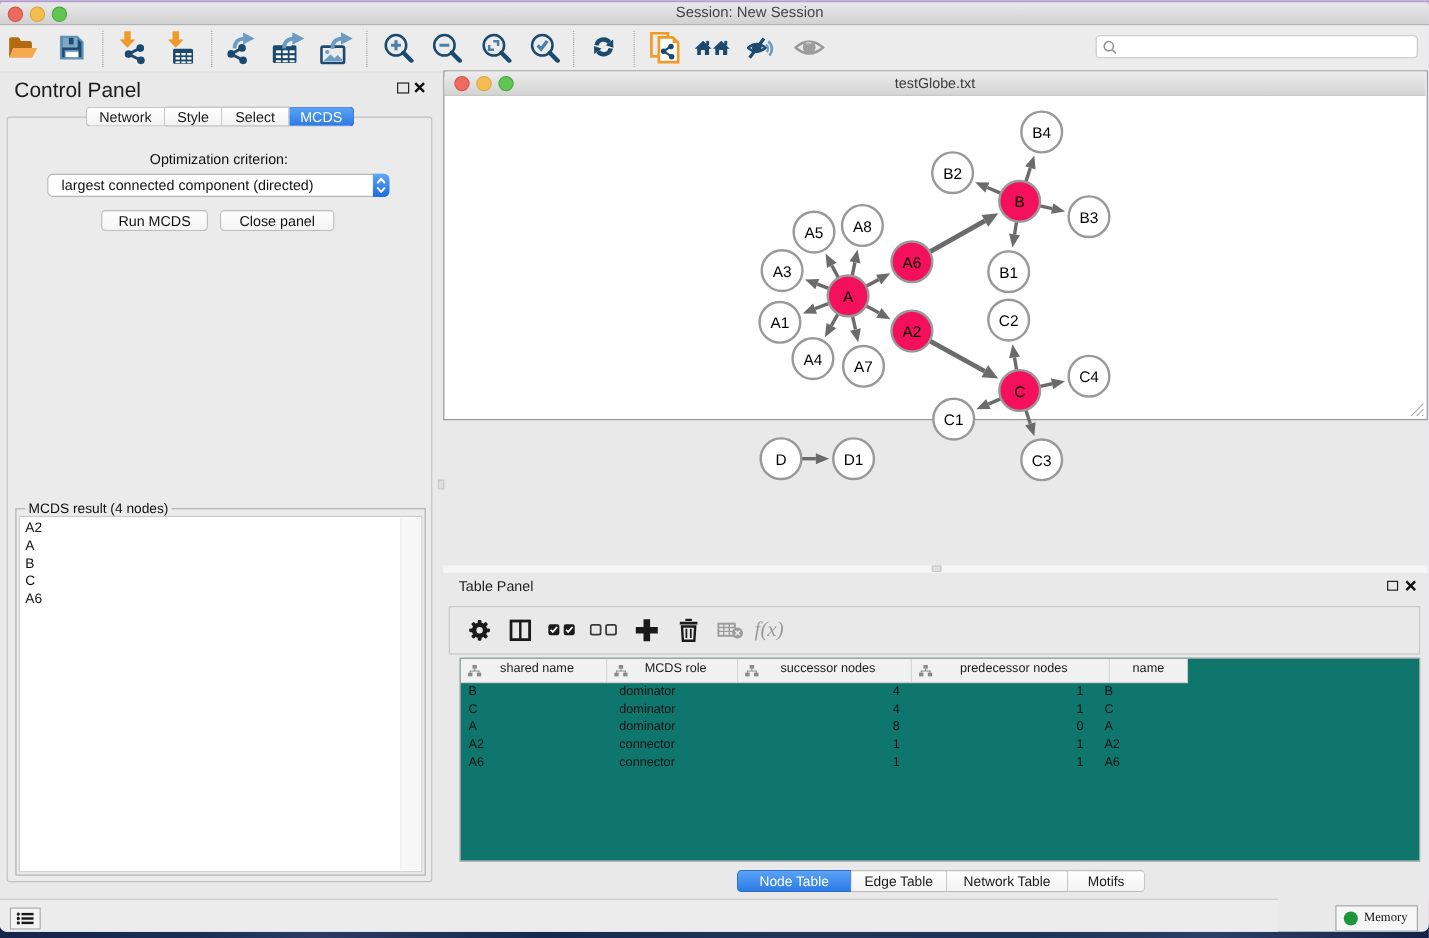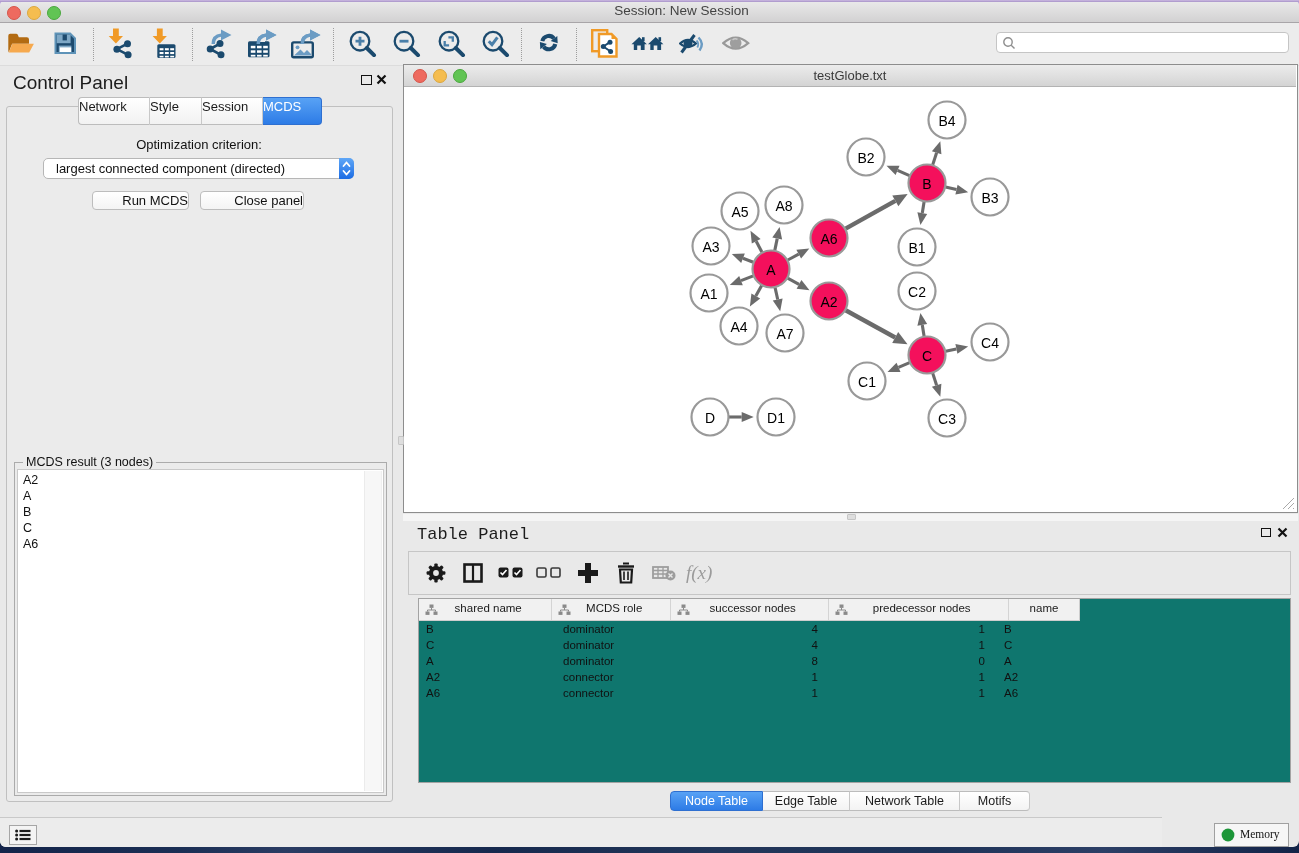--- a/index.html
+++ b/index.html
@@ -23,47 +23,47 @@
 #searchbox{position:absolute;left:996px;top:9px;width:291px;height:19px;background:#fff;
  border:1px solid #c5c5c5;border-radius:4px;}
 #content{position:absolute;left:0;top:66px;width:1299px;height:751px;background:#e9e9e9;}
 
 #cp-title{position:absolute;left:13px;top:72px;font-size:19px;color:#1c1c1c;}
 .sq-icon{position:absolute;width:9px;height:8px;border:1.6px solid #111;background:transparent;}
 .x-icon{position:absolute;font-size:12px;color:#111;font-weight:bold;}
 #cp-pane{position:absolute;left:6px;top:106px;width:385px;height:694px;
  background:#ebebeb;border:1px solid #c0c0c0;border-radius:3px;}
 .tabgrp{position:absolute;display:flex;height:18px;}
-.tab{box-sizing:border-box;height:28px;line-height:17px;font-size:13px;color:#1a1a1a;
+.tab{box-sizing:border-box;height:18px;line-height:17px;text-align:center;font-size:13px;color:#1a1a1a;
  background:linear-gradient(#ffffff,#f2f2f2);border-top:1px solid #bcbcbc;border-bottom:1px solid #bcbcbc;
  border-right:1px solid #c8c8c8;}
 .tab.first{border-left:1px solid #bcbcbc;border-radius:4px 0 0 4px;}
 .tab.last{border-radius:0 4px 4px 0;}
 .tab.sel{background:linear-gradient(#58a2f5,#2d7be6);color:#fff;border-color:#2e6fd0;}
 #opt-label{position:absolute;left:6px;top:137px;width:386px;text-align:center;font-size:13px;color:#111;}
 #combo{position:absolute;left:43px;top:158px;width:309px;height:19px;background:#fff;
  border:1px solid #b6b6b6;border-radius:5px;}
 #combo .txt{position:absolute;left:12px;top:2px;font-size:13px;color:#111;}
 #combo .btn{position:absolute;right:-1px;top:-1px;width:15px;height:21px;border-radius:0 5px 5px 0;
  background:linear-gradient(#5fa7f7,#1c6ce4);}
 .pushbtn{position:absolute;height:17px;background:linear-gradient(#ffffff,#f4f4f4);
- border:1px solid #bdbdbd;border-radius:4px;text-align:right;font-size:13px;color:#111;line-height:17px;}
+ border:1px solid #bdbdbd;border-radius:4px;text-align:center;font-size:13px;color:#111;line-height:17px;}
 #groupbox{position:absolute;left:14px;top:462px;width:371px;height:332px;border:1px solid #ababab;}
 #grouplabel{position:absolute;left:23px;top:455px;background:#ebebeb;padding:0 3px;font-size:12.5px;color:#111;}
 #mcdslist{position:absolute;left:17px;top:469px;width:365px;height:322px;background:#fff;border:1px solid #c9c9c9;}
 #mcdslist .item{position:absolute;left:5px;font-size:12.5px;color:#111;}
 #mcdssb{position:absolute;right:1px;top:1px;width:16px;height:320px;background:#f7f7f7;border-left:1px solid #ebebeb;border-right:1px solid #efefef;}
 
-#netwin{position:absolute;left:403px;top:64px;width:895px;height:449px;background:#fff;
+#netwin{position:absolute;left:403px;top:64px;width:895px;height:318px;background:#fff;
  border:1px solid #8d8d8d;box-sizing:border-box;}
 #nettitle{position:absolute;left:0;top:0;width:892px;height:21px;
  background:linear-gradient(#ececec,#d4d4d4);border-bottom:1px solid #b3b3b3;}
 #nettitle .t{position:absolute;left:0;top:3px;width:892px;text-align:center;font-size:13px;color:#3a3a3a;}
 
-#tp-title{position:absolute;left:417px;top:525px;font-size:17px;color:#1c1c1c;font-family:Liberation Mono, monospace;}
+#tp-title{position:absolute;left:417px;top:525px;font-size:13px;color:#1c1c1c;}
 #tp-toolbar{position:absolute;left:408px;top:551px;width:881px;height:42px;background:#e9e9e9;
  border:1px solid #c6c6c6;}
 #tp-table{position:absolute;left:418px;top:598px;width:871px;height:183px;background:#0f766e;
  border:1px solid #a3a3a3;}
 #tp-header{position:absolute;left:0;top:0;width:660px;height:21px;background:#f1f1f1;
  border-bottom:1px solid #cdcdcd;border-right:1px solid #cdcdcd;}
 .hcell{position:absolute;top:0;height:21px;border-right:1px solid #d4d4d4;}
 .hcell .txt{position:absolute;top:3px;width:100%;text-align:center;font-size:11.5px;color:#1a1a1a;}
 .rowtxt{position:absolute;font-size:11.5px;color:#111;}
 .tabgrp2{position:absolute;left:670px;top:791px;display:flex;height:20px;}
@@ -246,34 +246,34 @@
 
 <div id="cp-title">Control Panel</div>
 <div class="sq-icon" style="left:361px;top:75px;"></div>
 <svg class="x-icon" style="left:376px;top:74px;" width="11" height="11">
       <path d="M1.5 1.5 L9.5 9.5 M9.5 1.5 L1.5 9.5" stroke="#111" stroke-width="2.2"></path>
     </svg>
 <div id="cp-pane"></div>
 <div class="tabgrp" style="left:78px;top:97px;">
   <div class="tab first" style="width:72px;">Network</div>
   <div class="tab" style="width:52px;">Style</div>
-  <div class="tab" style="width:61px;">Session</div>
+  <div class="tab" style="width:61px;">Select</div>
   <div class="tab sel last" style="width:59px;">MCDS</div>
 </div>
 <div id="opt-label">Optimization criterion:</div>
 <div id="combo">
   <div class="txt">largest connected component (directed)</div>
   <div class="btn"><svg width="15" height="21">
           <path d="M7.5 4.5 L4.5 8 M7.5 4.5 L10.5 8 M7.5 16.5 L4.5 13 M7.5 16.5 L10.5 13" stroke="#fff" stroke-width="1.8" fill="none" stroke-linecap="round"></path>
         </svg></div>
 </div>
 <div class="pushbtn" style="left:92px;top:191px;width:95px;">Run MCDS</div>
 <div class="pushbtn" style="left:200px;top:191px;width:102px;">Close panel</div>
 <div id="groupbox"></div>
-<div id="grouplabel">MCDS result (3 nodes)</div>
+<div id="grouplabel">MCDS result (4 nodes)</div>
 <div id="mcdslist">
   <div class="item" style="top:3px;">A2</div>
   <div class="item" style="top:19px;">A</div>
   <div class="item" style="top:35px;">B</div>
   <div class="item" style="top:51px;">C</div>
   <div class="item" style="top:67px;">A6</div>
   <div id="mcdssb"></div>
 </div>
 
 <div id="netwin">
@@ -492,21 +492,21 @@
       <div class="rowtxt" style="left:300px;top:72px;width:99px;text-align:right;">1</div>
       <div class="rowtxt" style="left:470px;top:72px;width:96px;text-align:right;">1</div>
       <div class="rowtxt" style="left:585px;top:72px;">A2</div>
       <div class="rowtxt" style="left:7px;top:88px;">A6</div>
       <div class="rowtxt" style="left:144px;top:88px;">connector</div>
       <div class="rowtxt" style="left:300px;top:88px;width:99px;text-align:right;">1</div>
       <div class="rowtxt" style="left:470px;top:88px;width:96px;text-align:right;">1</div>
       <div class="rowtxt" style="left:585px;top:88px;">A6</div>
 </div>
 <div class="tabgrp2">
-  <div class="tab2 sel first" style="width:93px;">Node Table</div>
+  <div class="tab2 sel first" style="width:104px;">Node Table</div>
   <div class="tab2" style="width:87px;">Edge Table</div>
   <div class="tab2" style="width:110px;">Network Table</div>
   <div class="tab2 last" style="width:70px;">Motifs</div>
 </div>
 
 <div id="statusbar">
   <div id="listbtn">
         <svg style="position:absolute;left:5px;top:3px;" width="16" height="12">
 <circle cx="1.6" cy="2" r="1.5" fill="#1a1a1a"></circle>
           <circle cx="1.6" cy="6" r="1.5" fill="#1a1a1a"></circle>

